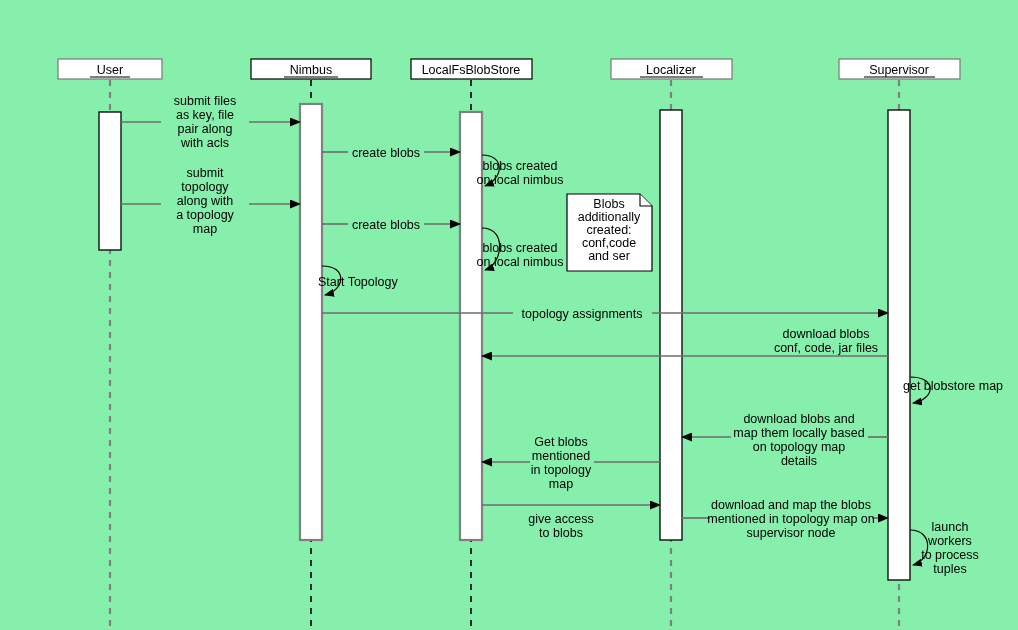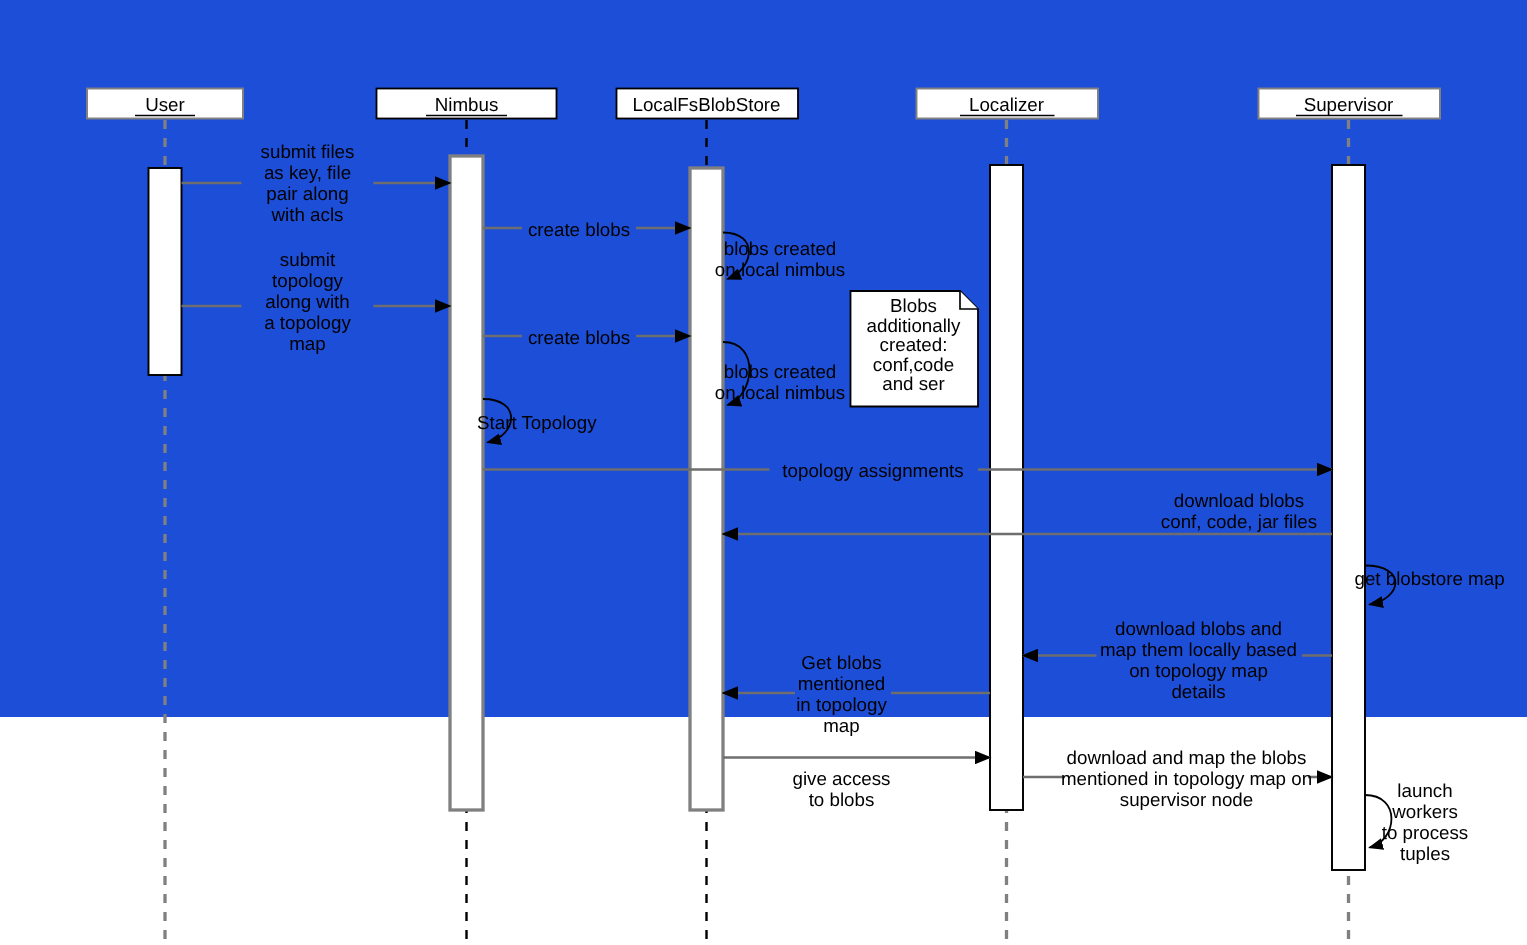--- a/index.html
+++ b/index.html
@@ -9,22 +9,22 @@
   }
   body {
     width: 1018px;
     height: 630px;
     overflow: hidden;
     font-family: "Liberation Sans", sans-serif;
   }
   #diagram-root {
     position: relative;
     width: 1018px;
-    height: 478px;
-    background: #1d4ed8;
+    height: 630px;
+    background: #86efac;
   }
   svg#seq-svg {
     display: block;
     width: 1018px;
     height: 630px;
   }
   text {
     font-family: "Liberation Sans", sans-serif;
     font-size: 12.5px;
     fill: #000000;

